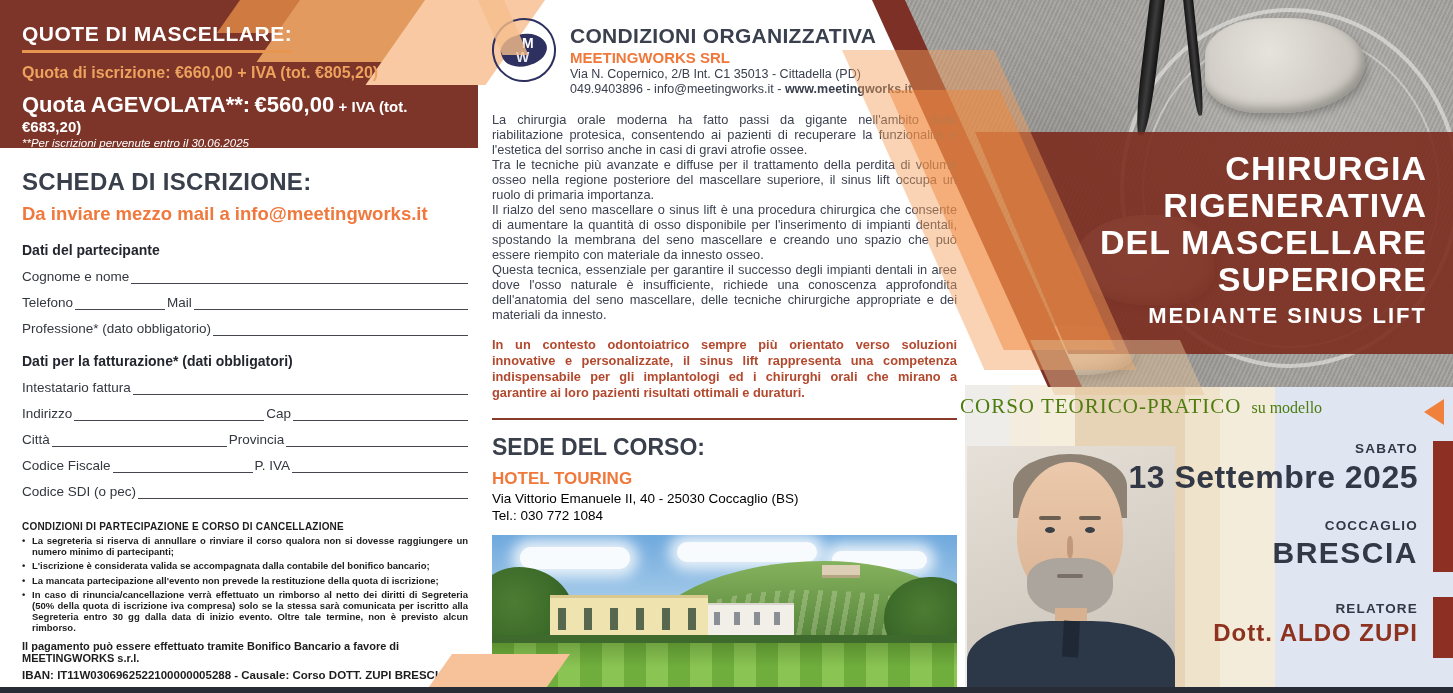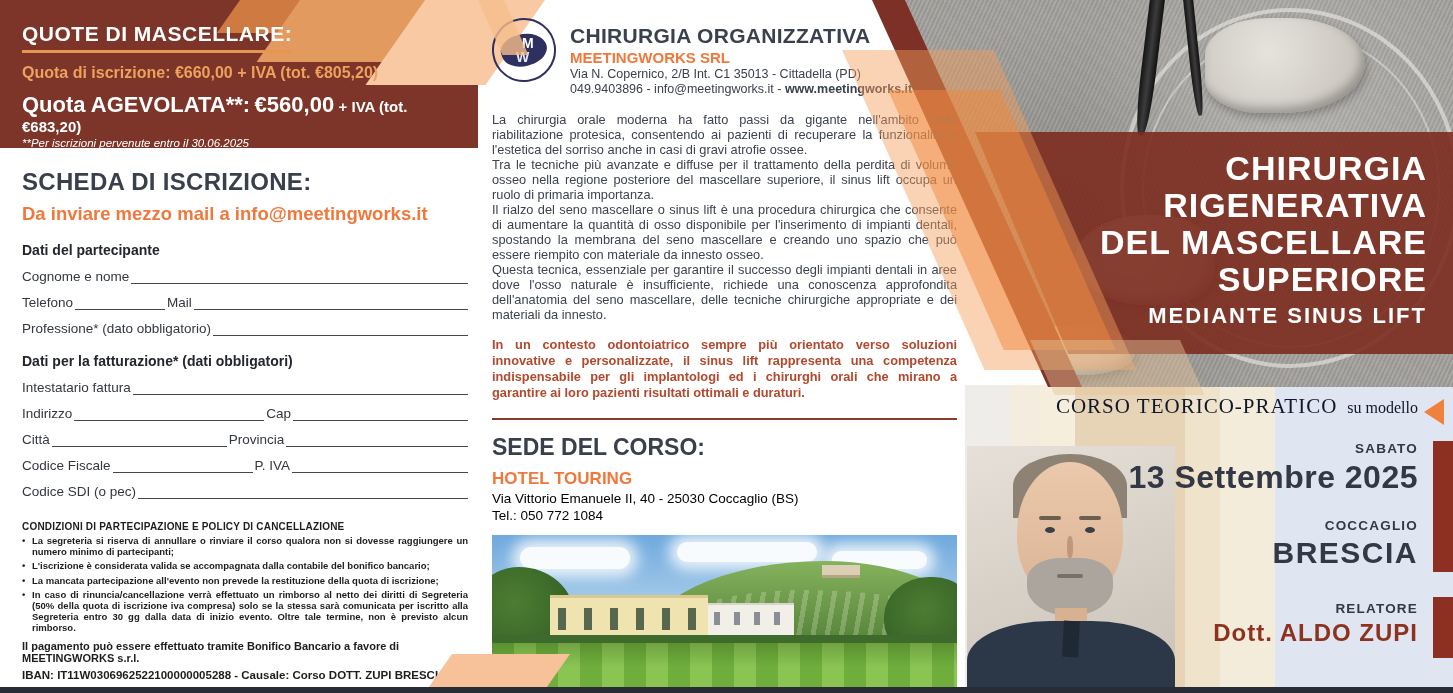--- a/index.html
+++ b/index.html
@@ -139,22 +139,22 @@
 
   .stripe{top:385px;height:302px;z-index:1;}
   .s1{left:965px;width:45px;background:#efedea;}
   .s2{left:1010px;width:30px;background:#f3ecdf;}
   .s3{left:1040px;width:35px;background:#f6eedd;}
   .s4{left:1075px;width:110px;background:#e7d4b7;}
   .s5{left:1185px;width:35px;background:#efe3cb;}
   .s6{left:1220px;width:55px;background:#f4ecdb;}
   .s-blue{left:1275px;width:178px;background:#dfe5f1;}
 
-  .corso-row{left:960px;top:394px;width:458px;height:34px;z-index:6;text-align:right;
-    font-family:"Liberation Serif","DejaVu Serif",serif;color:#0f172a;white-space:nowrap;}
+  .corso-row{left:960px;top:394px;width:458px;height:34px;z-index:6;text-align:left;
+    font-family:"Liberation Serif","DejaVu Serif",serif;color:#4d7c0f;white-space:nowrap;}
   .corso-main{font-size:21px;letter-spacing:1px;}
   .corso-suffix{font-size:16px;margin-left:6px;}
   .corso-arrow{left:1424px;top:399px;width:0;height:0;z-index:6;
     border-top:13px solid transparent;border-bottom:13px solid transparent;border-right:20px solid #f0813c;}
 
   .info-block{width:418px;text-align:right;color:#323845;z-index:6;}
   .ib-label{font-size:13.5px;font-weight:800;letter-spacing:1.2px;}
   .ib-big{font-size:32px;font-weight:600;margin-top:3px;letter-spacing:.5px;}
   .ib-big.brescia{font-size:30px;letter-spacing:1.5px;}
   .ib-big.speaker{font-size:24px;font-weight:800;color:#8e3220;letter-spacing:1px;}
@@ -252,21 +252,21 @@
       <span class="fill w140"></span>
       <span class="lab2">P. IVA</span>
       <span class="fill"></span>
     </div>
     <div class="frow">
       <span class="lab">Codice SDI (o pec)</span>
       <span class="fill"></span>
     </div>
 
     <div class="conditions">
-      <div class="cond-title">CONDIZIONI DI PARTECIPAZIONE E POLICY DI CANCELLAZIONE</div>
+      <div class="cond-title">CONDIZIONI DI PARTECIPAZIONE E CORSO DI CANCELLAZIONE</div>
       <div class="cond-item">
         <span class="dot">•</span>
         <span>La segreteria si riserva di annullare o rinviare il corso qualora non si dovesse raggiungere un numero minimo di partecipanti;</span>
       </div>
       <div class="cond-item">
         <span class="dot">•</span>
         <span>L'iscrizione è considerata valida se accompagnata dalla contabile del bonifico bancario;</span>
       </div>
       <div class="cond-item">
         <span class="dot">•</span>
@@ -285,21 +285,21 @@
 
   <div class="abs mid-col">
     <div class="sec-header">
       <div class="logo">
         <div class="ring"></div>
         <div class="splash"></div>
         <div class="lm">M</div>
         <div class="lw">W</div>
       </div>
       <div class="sec-text">
-        <div class="sec-heading">CHIRURGIA ORGANIZZATIVA</div>
+        <div class="sec-heading">CONDIZIONI ORGANIZZATIVA</div>
         <div class="sec-company">MEETINGWORKS SRL</div>
         <div class="sec-addr">Via N. Copernico, 2/B Int. C1 35013 - Cittadella (PD)</div>
         <div class="sec-contacts">
           <span>049.9403896 - info@meetingworks.it - </span><b>www.meetingworks.it</b>
         </div>
       </div>
     </div>
 
     <div class="intro">
       <p>La chirurgia orale moderna ha fatto passi da gigante nell'ambito della riabilitazione protesica, consentendo ai pazienti di recuperare la funzionalità e l'estetica del sorriso anche in casi di gravi atrofie ossee.</p>
@@ -307,21 +307,21 @@
       <p>Il rialzo del seno mascellare o sinus lift è una procedura chirurgica che consente di aumentare la quantità di osso disponibile per l'inserimento di impianti dentali, spostando la membrana del seno mascellare e creando uno spazio che può essere riempito con materiale da innesto osseo.</p>
       <p>Questa tecnica, essenziale per garantire il successo degli impianti dentali in aree dove l'osso naturale è insufficiente, richiede una conoscenza approfondita dell'anatomia del seno mascellare, delle tecniche chirurgiche appropriate e dei materiali da innesto.</p>
     </div>
     <div class="highlight">In un contesto odontoiatrico sempre più orientato verso soluzioni innovative e personalizzate, il sinus lift rappresenta una competenza indispensabile per gli implantologi ed i chirurghi orali che mirano a garantire ai loro pazienti risultati ottimali e duraturi.</div>
 
     <hr class="mid-hr">
 
     <div class="venue-h">SEDE DEL CORSO:</div>
     <div class="venue-name">HOTEL TOURING</div>
     <div class="venue-addr">Via Vittorio Emanuele II, 40 - 25030 Coccaglio (BS)</div>
-    <div class="venue-tel">Tel.: 050 772 1084</div>
+    <div class="venue-tel">Tel.: 030 772 1084</div>
 
     <div class="hotel-photo">
       <div class="cloud c1"></div>
       <div class="cloud c2"></div>
       <div class="cloud c3"></div>
       <div class="hill"></div>
       <div class="hill-terraces"></div>
       <div class="villa"></div>
       <div class="trees-left"></div>
       <div class="trees-right"></div>

